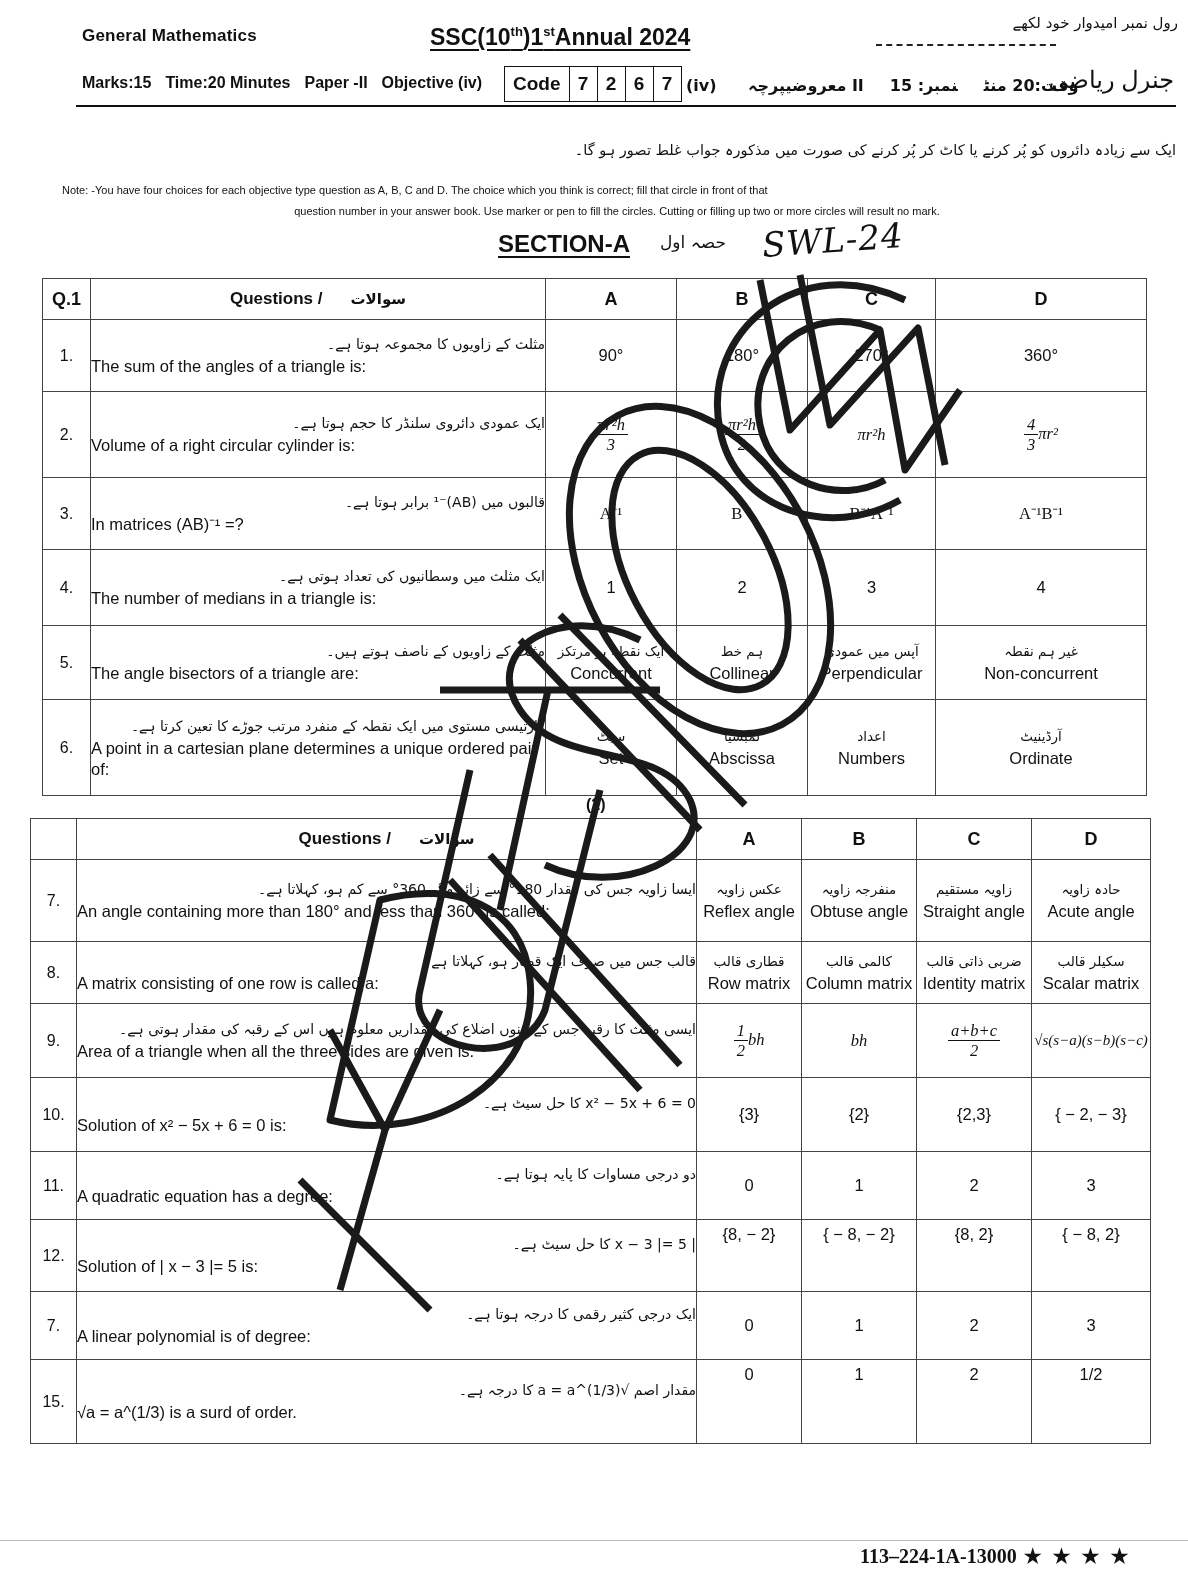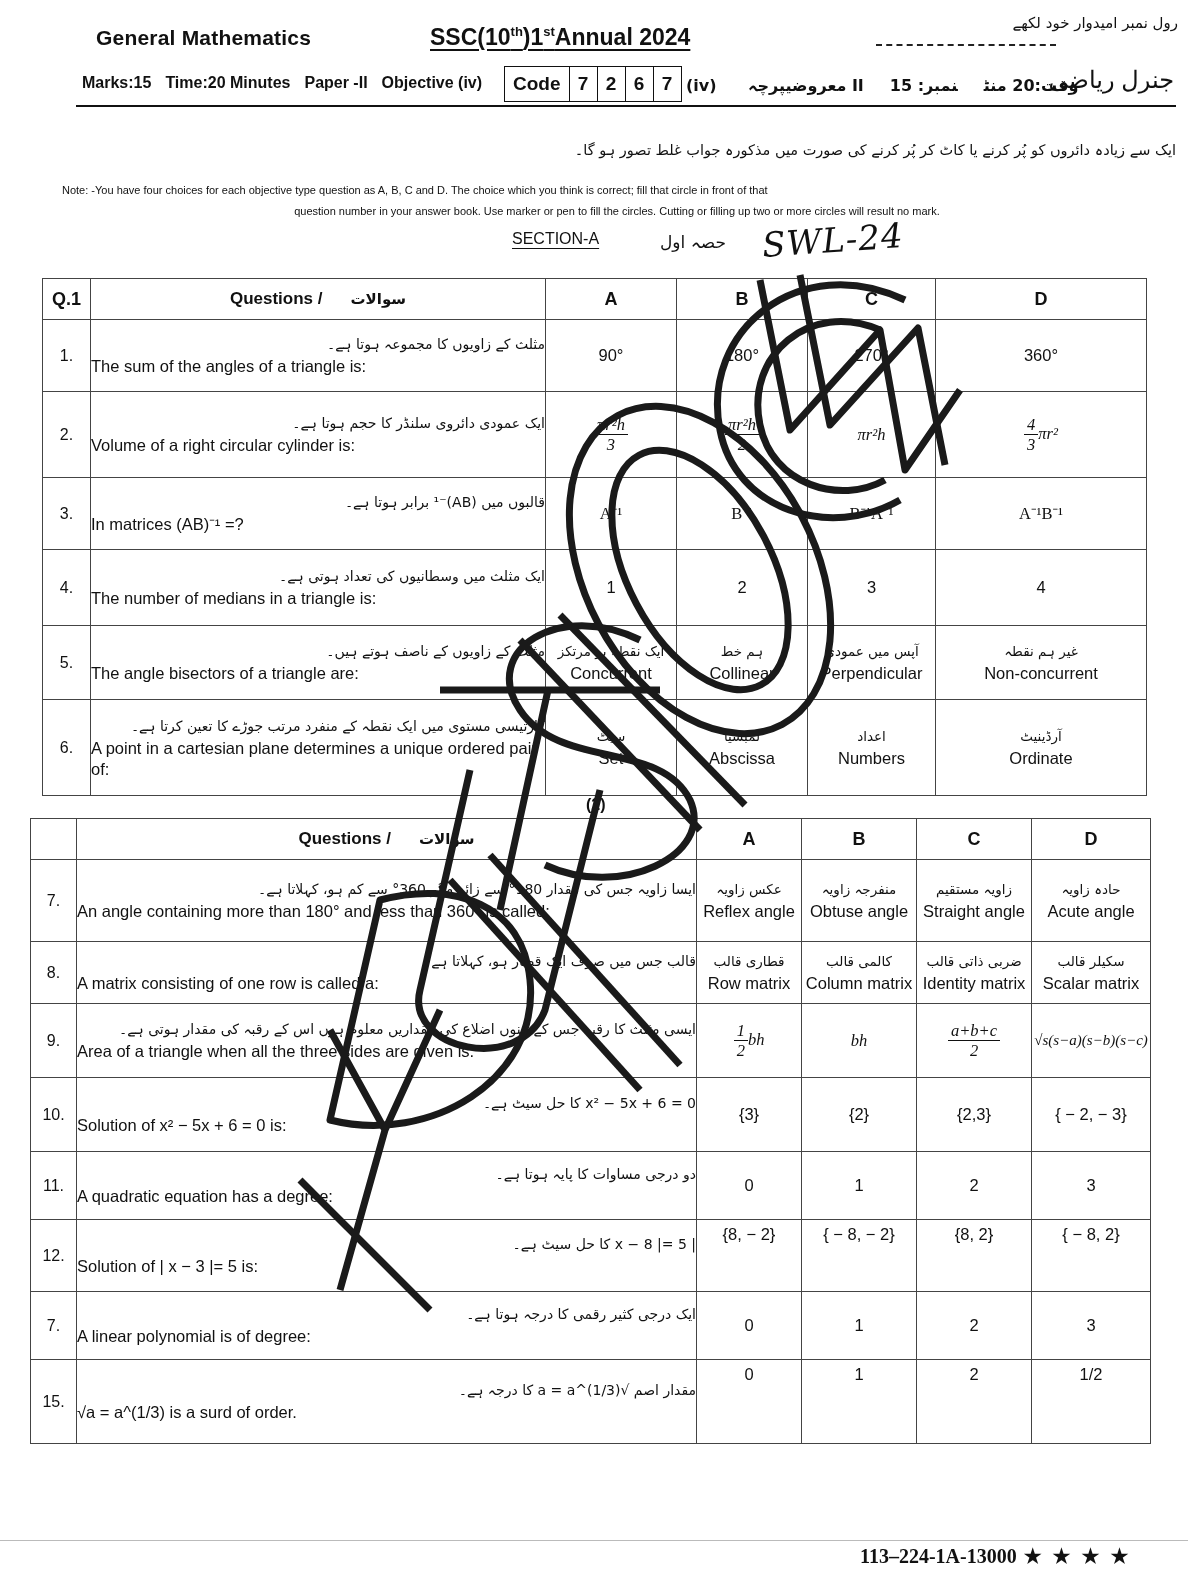--- a/index.html
+++ b/index.html
@@ -8,21 +8,21 @@
     background:#ffffff;
     font-family:"Liberation Sans",sans-serif;
     color:#111;
     position:relative;
     overflow:hidden;
   }
   .page{position:relative;width:1188px;height:1584px;}
 
   
   .hdr-row1{position:absolute;left:0;top:26px;width:1188px;height:36px;}
-  .subject{position:absolute;left:96px;top:0;font-size:21px;font-weight:bold;letter-spacing:.2px;}
+  .subject{position:absolute;left:82px;top:0;font-size:17px;font-weight:bold;letter-spacing:.2px;}
   .exam-title{position:absolute;left:430px;top:-2px;font-size:23px;font-weight:bold;
               text-decoration:underline;text-underline-offset:4px;white-space:nowrap;}
   .exam-title sup{font-size:13px;vertical-align:super;}
   .ur-roll{position:absolute;right:10px;top:-12px;font-size:15px;direction:rtl;
            font-family:"DejaVu Sans",sans-serif;white-space:nowrap;}
   .dots{position:absolute;right:132px;top:18px;width:180px;border-top:2px dashed #222;}
 
   .hdr-row2{position:absolute;left:0;top:70px;width:1188px;height:34px;}
   .meta-left{position:absolute;left:82px;top:4px;font-size:16px;font-weight:bold;white-space:nowrap;}
   .meta-left span{margin-right:14px;}
@@ -46,21 +46,21 @@
             font-size:14.5px;direction:rtl;font-family:"DejaVu Sans",sans-serif;}
 
   
   .en-note{position:absolute;left:62px;top:180px;width:1110px;font-size:11px;
            line-height:21px;text-align:center;}
   .en-note .l1{display:block;text-align:left;}
   .en-note .l2{display:block;text-align:center;}
 
   
   .section-wrap{position:absolute;left:0;top:230px;width:1188px;height:30px;}
-  .section-a{position:absolute;left:512px;top:0;font-size:16px;font-weight:normal;
+  .section-a{position:absolute;left:498px;top:0;font-size:24px;font-weight:bold;
              text-decoration:underline;text-underline-offset:4px;}
   .section-ur{position:absolute;left:660px;top:2px;font-size:17px;
               font-family:"DejaVu Sans",sans-serif;direction:rtl;}
   .hand-note{position:absolute;left:762px;top:-10px;font-size:34px;
              font-family:"DejaVu Serif",serif;font-style:italic;color:#111;
              transform:rotate(-4deg);letter-spacing:1px;}
 
   
   table.qt{position:absolute;border-collapse:collapse;table-layout:fixed;}
   table.qt td,table.qt th{border:1.3px solid #444;padding:0;vertical-align:middle;}
@@ -382,21 +382,21 @@
       </td>
       <td class="opt">0</td>
       <td class="opt">1</td>
       <td class="opt">2</td>
       <td class="opt">3</td>
     </tr>
 
     <tr style="height:72px">
       <td class="qnum">12.</td>
       <td class="qcell">
-        <span class="qur">| x − 8 |= 5 کا حل سیٹ ہے۔</span>
+        <span class="qur">| x − 3 |= 5 کا حل سیٹ ہے۔</span>
         <span class="qen">Solution of | x − 3 |= 5 is:</span>
       </td>
       <td class="opt" style="vertical-align:top;padding-top:4px">{8, − 2}</td>
       <td class="opt" style="vertical-align:top;padding-top:4px">{ − 8, − 2}</td>
       <td class="opt" style="vertical-align:top;padding-top:4px">{8, 2}</td>
       <td class="opt" style="vertical-align:top;padding-top:4px">{ − 8, 2}</td>
     </tr>
 
 
     <tr style="height:68px">

